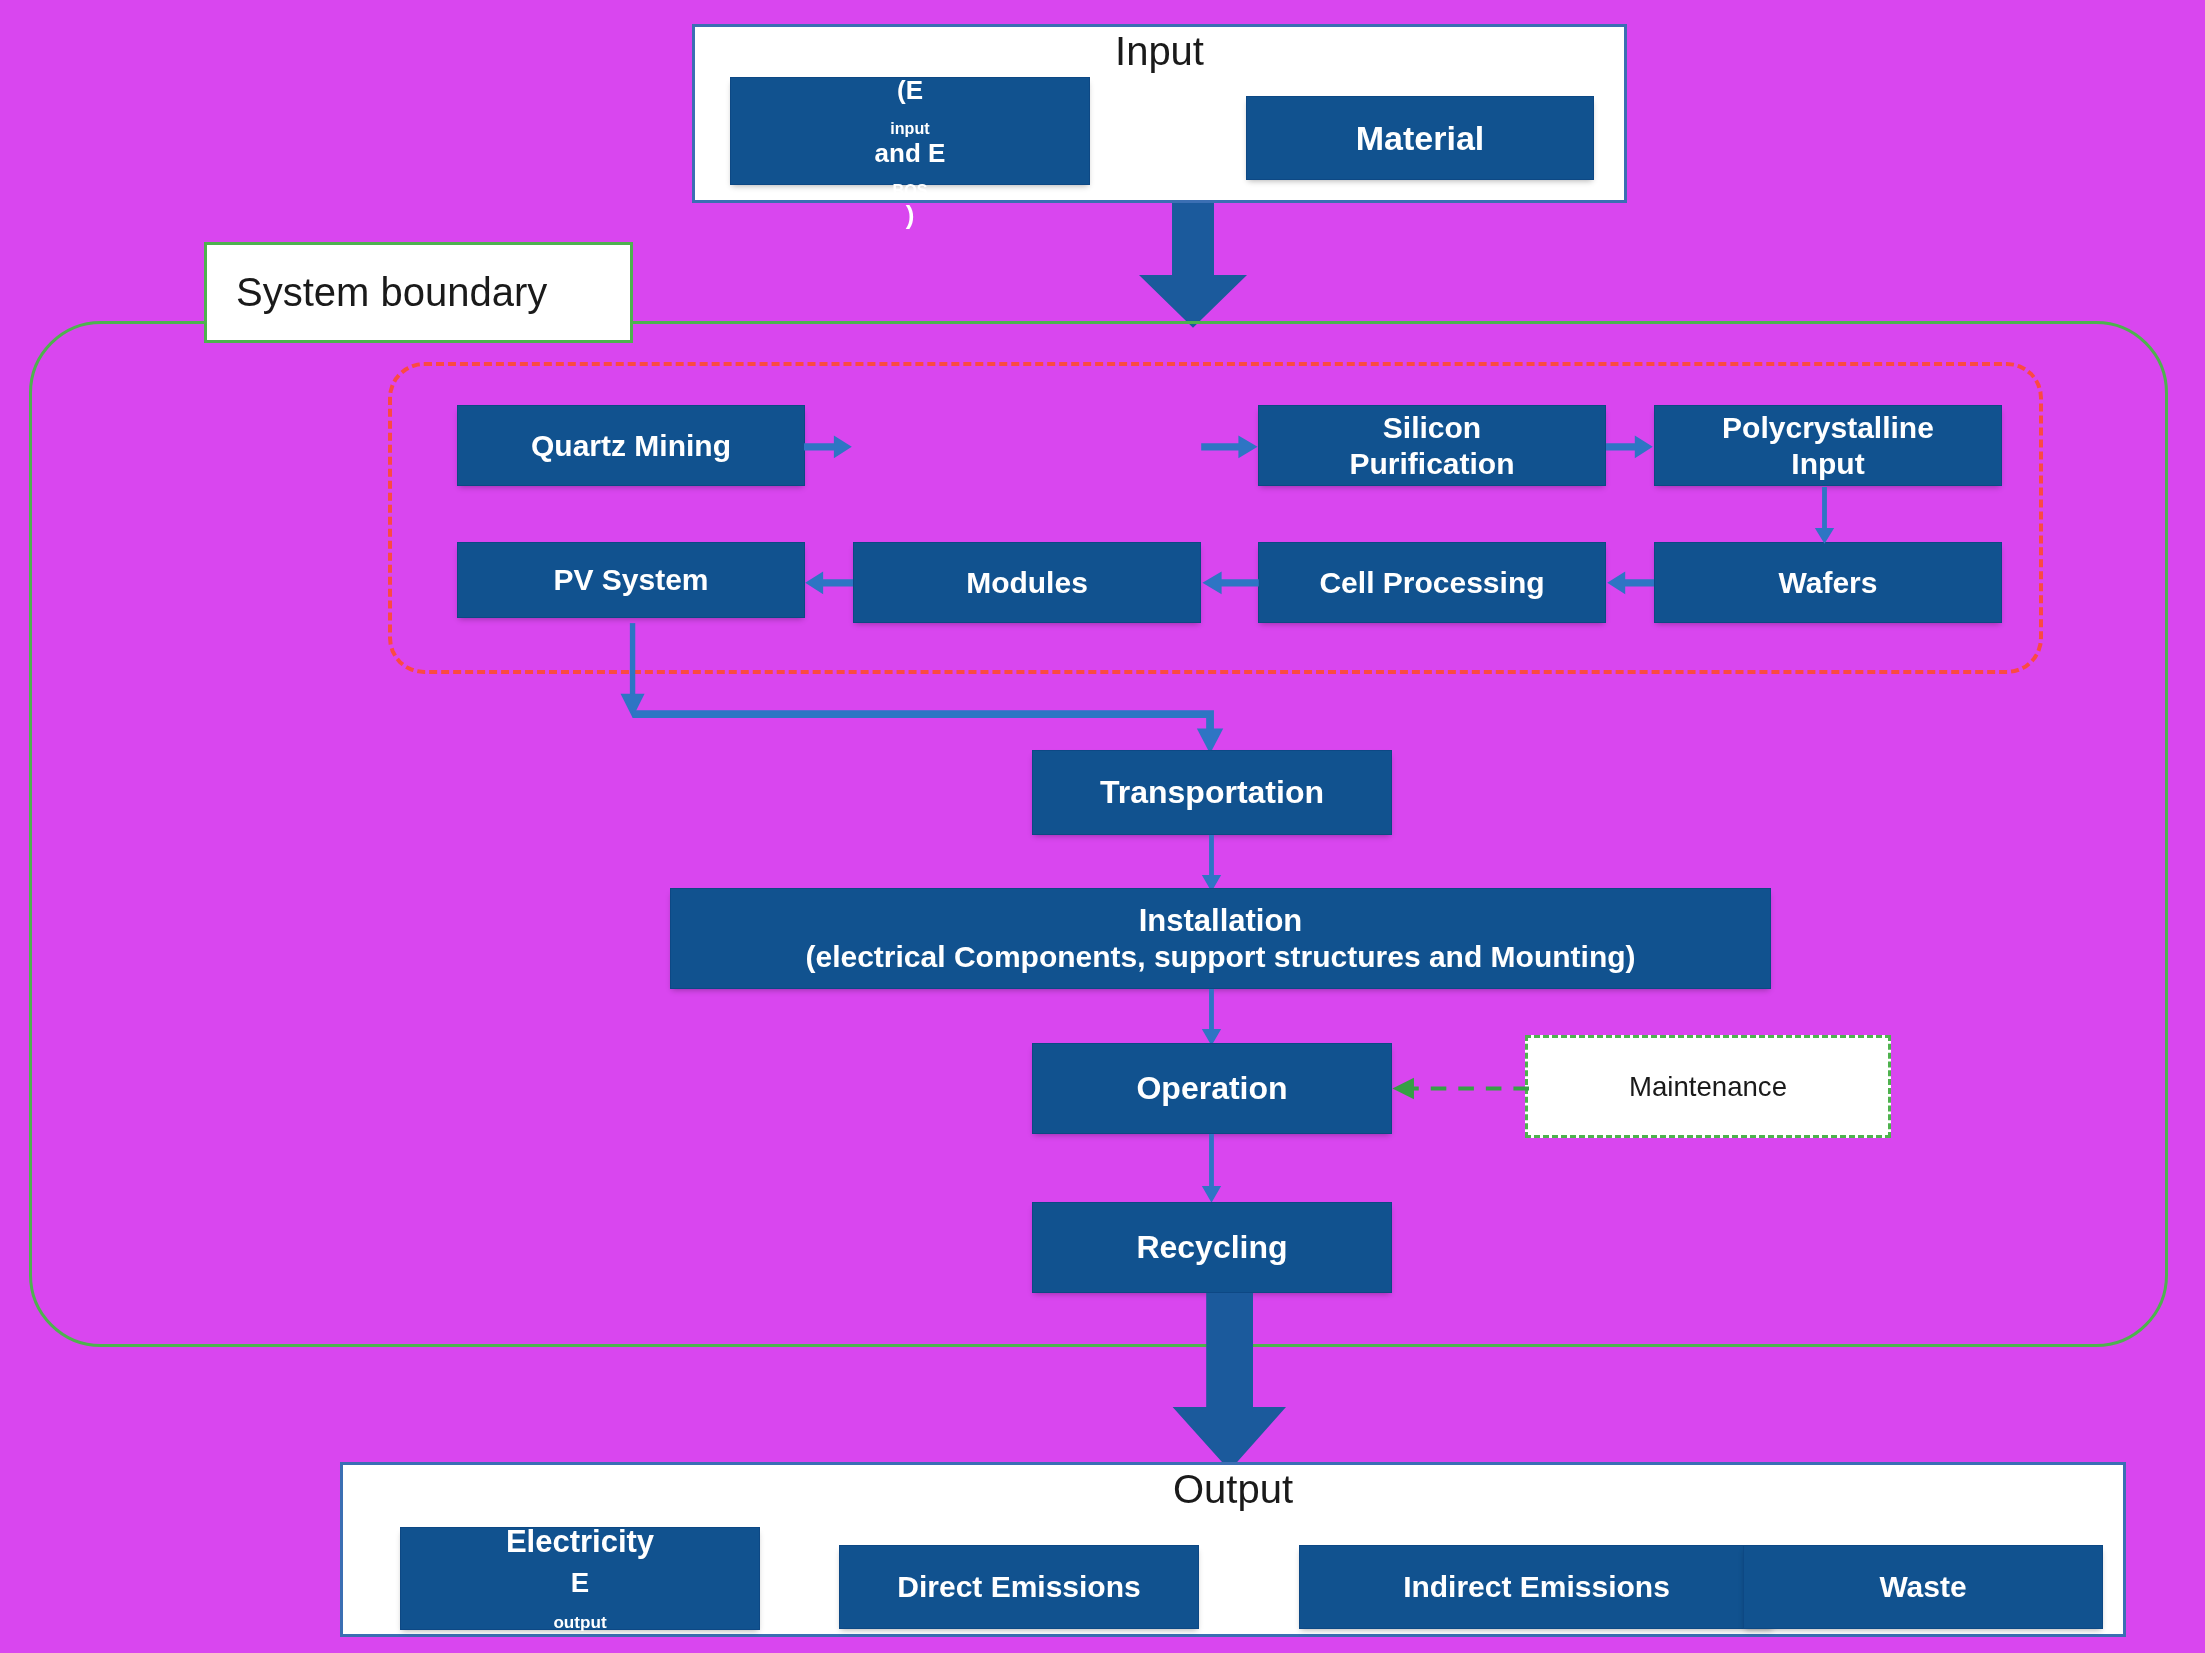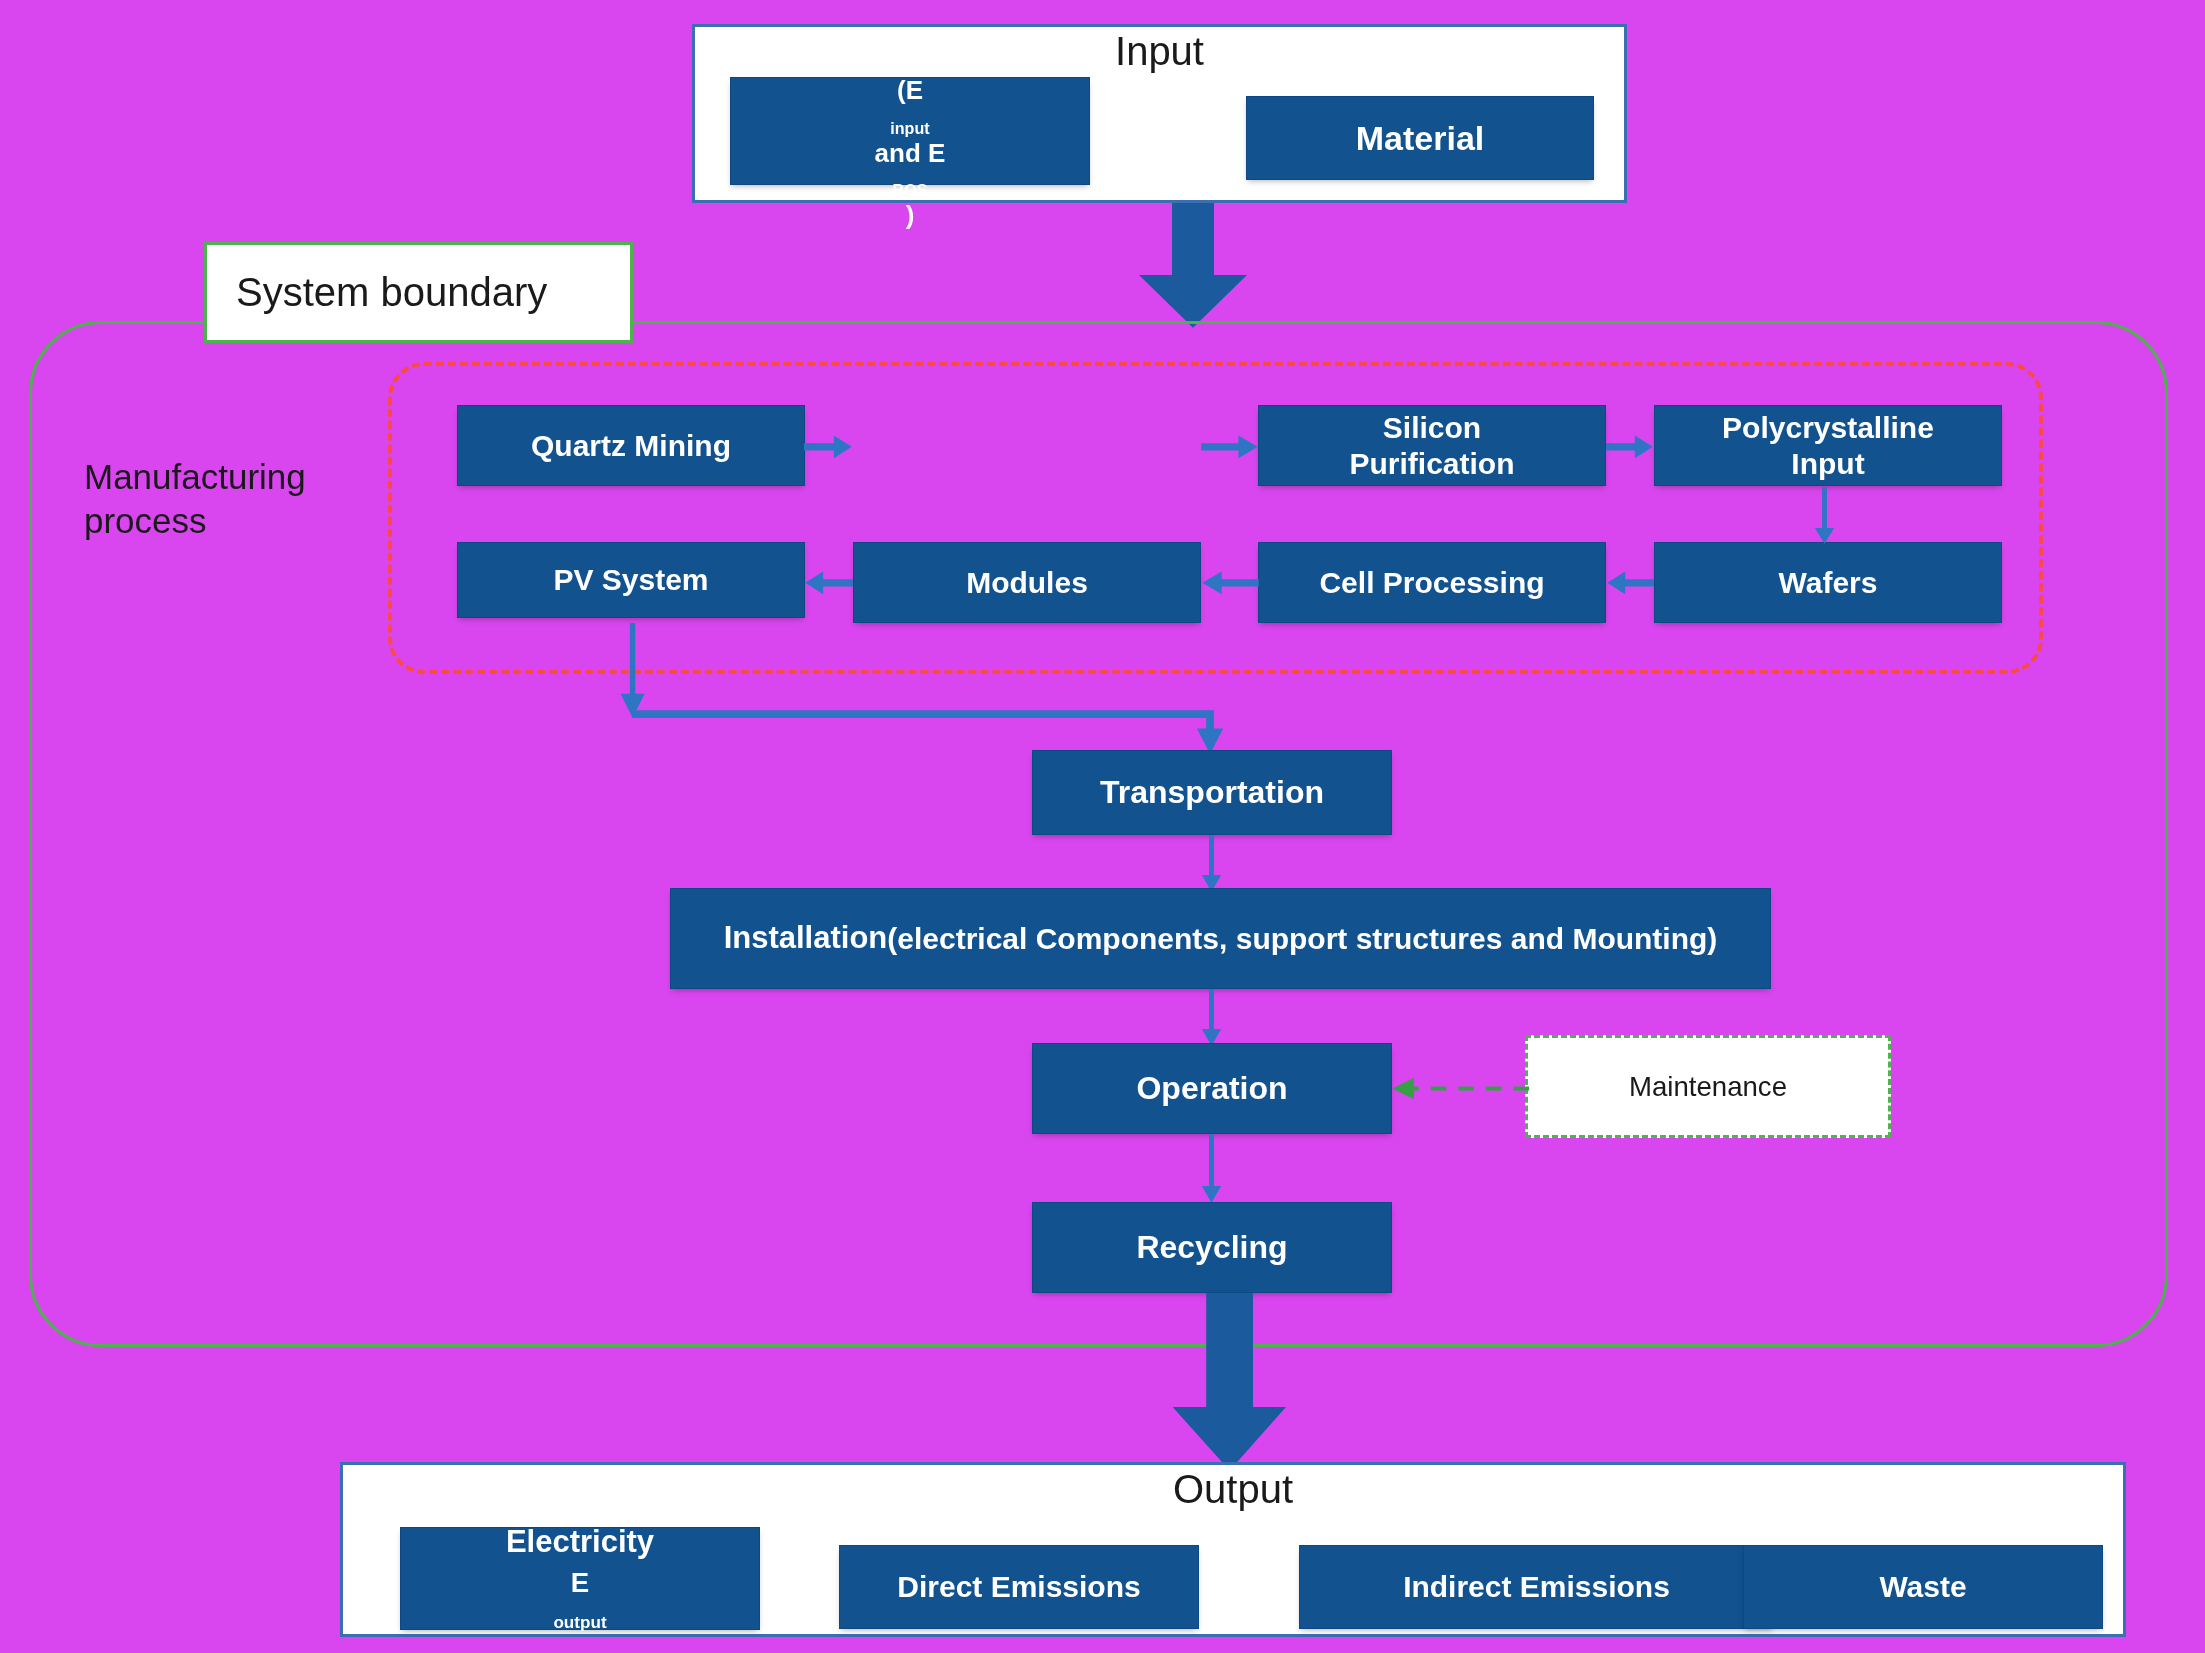--- a/index.html
+++ b/index.html
@@ -108,24 +108,20 @@
       <polygon points="75,0 145,0 145,120 200,120 110,208 20,120 75,120" fill="#1b5a9c"></polygon>
     </svg>
   </div>
 
   <div class="sysbound" style="left:29px;top:321px;width:2139px;height:1026px;"></div>
 
   <div class="sysbound-label" style="left:204px;top:242px;width:429px;height:101px;font-size:40px;">
     <span>System boundary</span>
   </div>
 
-  <div class="caption" style="left:84px;top:455px;width:276px;font-size:35px;">
-    <div>Manufacturing</div>
-    <div>process</div>
-  </div>
 
   <div class="mfg-zone" style="left:388px;top:362px;width:1655px;height:312px;"></div>
 
   <div class="pbox" style="left:457px;top:405px;width:348px;height:81px;font-size:30px;">Quartz Mining</div>
 
 
   <div class="pbox" style="left:1258px;top:405px;width:348px;height:81px;font-size:30px;flex-direction:column;">
     <span>Silicon</span>
     <span>Purification</span>
   </div>
@@ -191,21 +187,21 @@
   </div>
 
   <div class="pbox" style="left:1032px;top:750px;width:360px;height:85px;font-size:32px;">Transportation</div>
 
   <div class="conn" style="left:1197px;top:835px;width:29px;height:58px;">
     <svg width="29" height="58" viewBox="0 0 48 96">
       <path d="M20,0 L28,0 L28,66 L40,66 L24,94 L8,66 L20,66 Z" fill="#2e75c4"></path>
     </svg>
   </div>
 
-  <div class="pbox" style="left:670px;top:888px;width:1101px;height:101px;font-size:30px;flex-direction:row;">
+  <div class="pbox" style="left:670px;top:888px;width:1101px;height:101px;font-size:30px;flex-direction:column;">
     <span style="font-size:31px;">Installation</span>
     <span style="font-size:30px;">(electrical Components, support structures and Mounting)</span>
   </div>
 
   <div class="conn" style="left:1197px;top:989px;width:29px;height:58px;">
     <svg width="29" height="58" viewBox="0 0 48 96">
       <path d="M20,0 L28,0 L28,66 L40,66 L24,94 L8,66 L20,66 Z" fill="#2e75c4"></path>
     </svg>
   </div>
 

